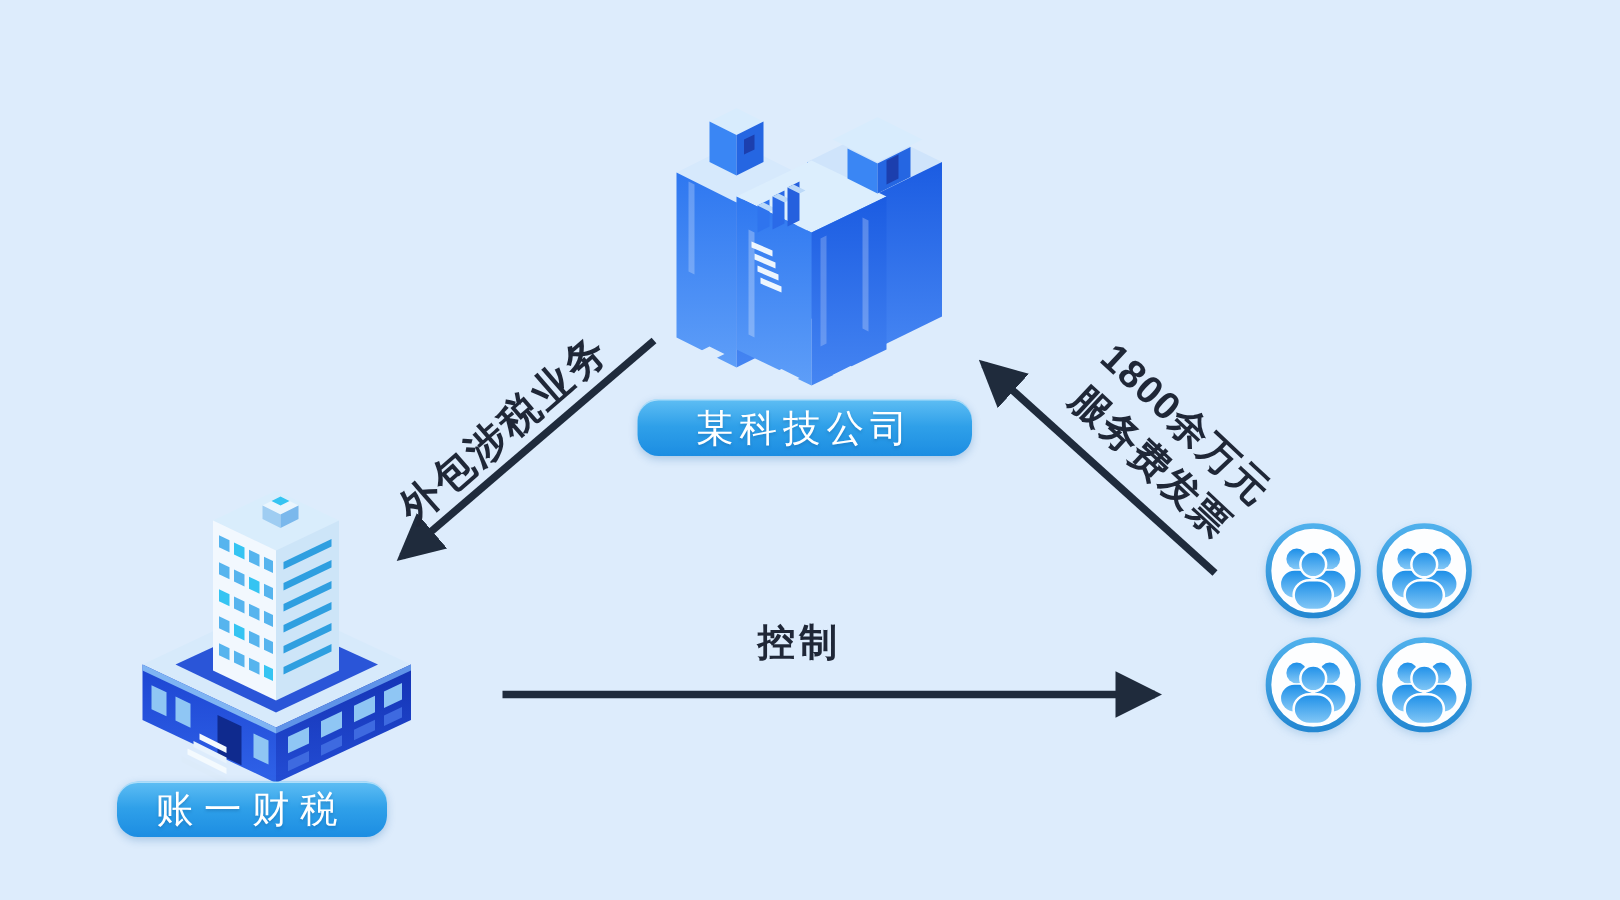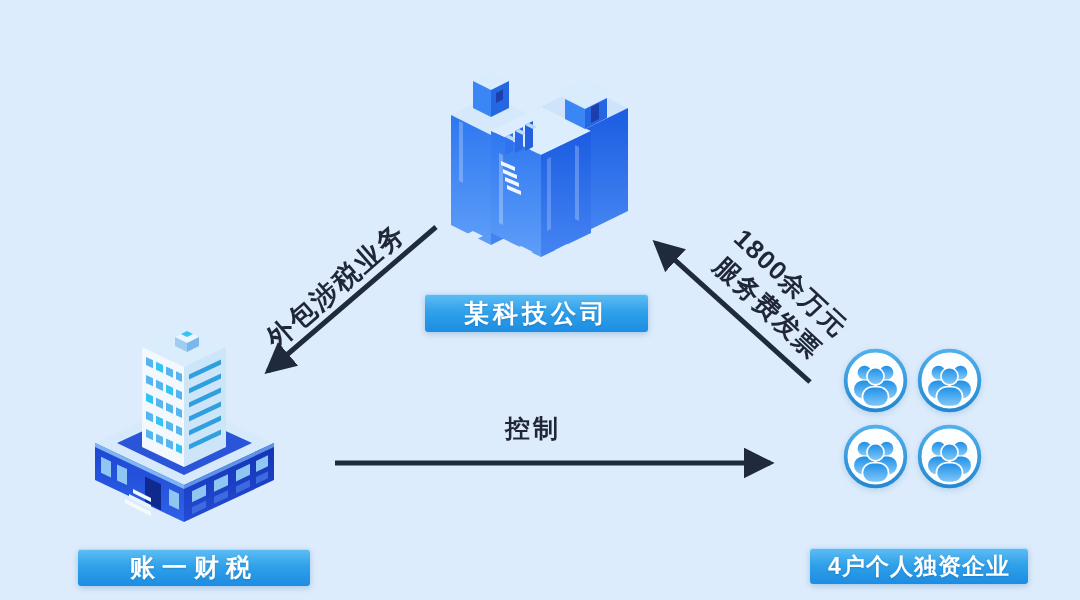--- a/index.html
+++ b/index.html
@@ -4,28 +4,27 @@
 <style>
   html,body{margin:0;padding:0;background:#ddecfc;}
   .canvas{
     position:relative;width:1080px;height:600px;background:#ddecfc;
     overflow:hidden;font-family:"Liberation Sans",sans-serif;
   }
   .overlay{position:absolute;left:0;top:0;}
   .node-icon{position:absolute;}
   .bar{
     position:absolute;display:flex;align-items:center;justify-content:center;
-    color:#ffffff;font-weight:bold;border-radius:3px;
+    color:#ffffff;font-weight:normal;border-radius:14px;
     background:linear-gradient(180deg,#5fbef4 0%,#2fa0e9 48%,#1c8de2 100%);
     box-shadow:0 2px 6px rgba(30,100,170,.28), inset 0 1px 0 rgba(255,255,255,.5);
     text-shadow:0 1px 2px rgba(20,90,150,.35);
-    margin-top:28px;
   }
   .bar-tech{left:425px;top:266px;width:223px;height:38px;font-size:25px;letter-spacing:4px;}
-  .bar-acct{left:78px;top:521px;width:232px;height:37px;font-size:25px;letter-spacing:7px;}
+  .bar-acct{left:78px;top:521px;width:180px;height:37px;font-size:25px;letter-spacing:7px;}
   .bar-prop{left:810px;top:520px;width:218px;height:36px;font-size:23px;letter-spacing:1px;}
   .edge-label{
     position:absolute;color:#1f2737;font-weight:bold;white-space:nowrap;
     font-size:27px;transform-origin:center center;
   }
   .lbl-outsource{left:336px;top:286px;transform:translate(-50%,-50%) rotate(-41deg);letter-spacing:2px;}
   .lbl-control{left:533px;top:428px;transform:translate(-50%,-50%);font-size:25px;letter-spacing:3px;}
   .lbl-invoice{
     left:779px;top:295px;transform:translate(-50%,-50%) rotate(43deg);
     font-size:26px;text-align:center;line-height:34px;letter-spacing:1px;
@@ -236,21 +235,20 @@
     <svg width="67" height="67">
         <use href="#pplIcon"></use>
       </svg>
     <svg width="67" height="67">
         <use href="#pplIcon"></use>
       </svg>
   </div>
 
   <div class="bar bar-tech">某科技公司</div>
   <div class="bar bar-acct">账一财税</div>
-  <div class="bar bar-prop">4户个人独资企业</div>
 
   <div class="edge-label lbl-outsource">外包涉税业务</div>
   <div class="edge-label lbl-control">控制</div>
   <div class="edge-label lbl-invoice">
     <div>1800余万元</div>
     <div>服务费发票</div>
   </div>
 
 </div>
 

